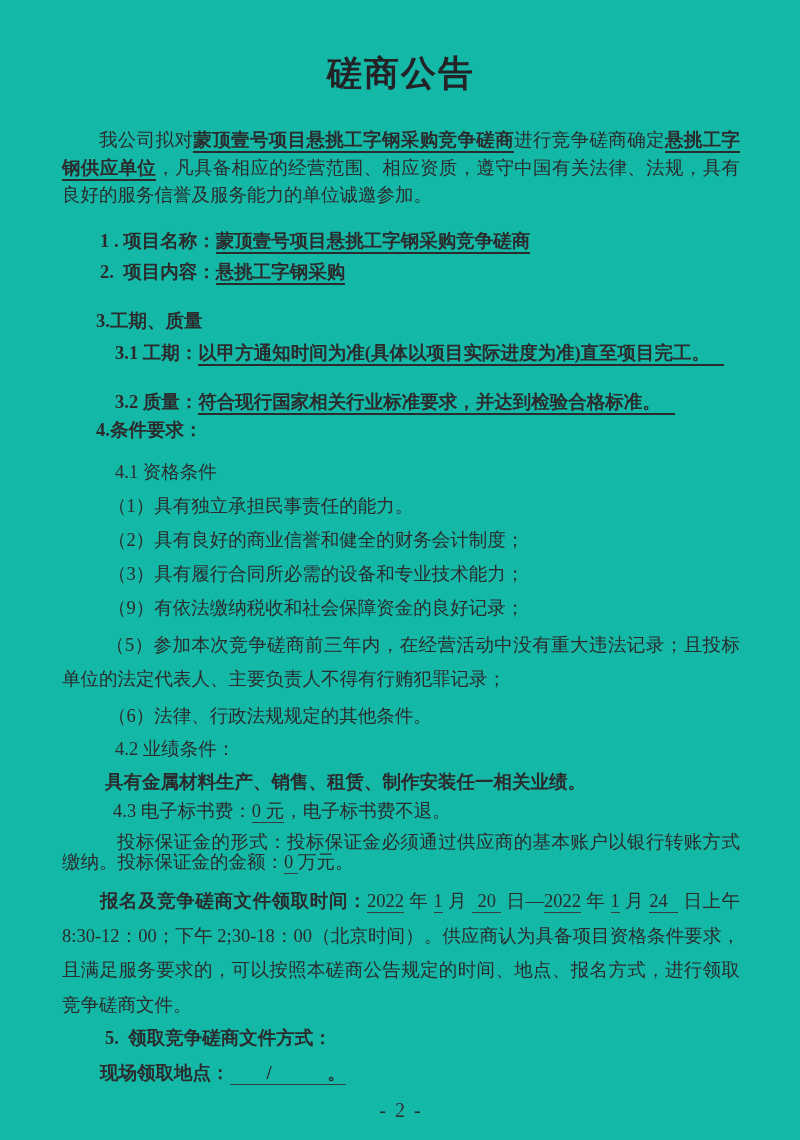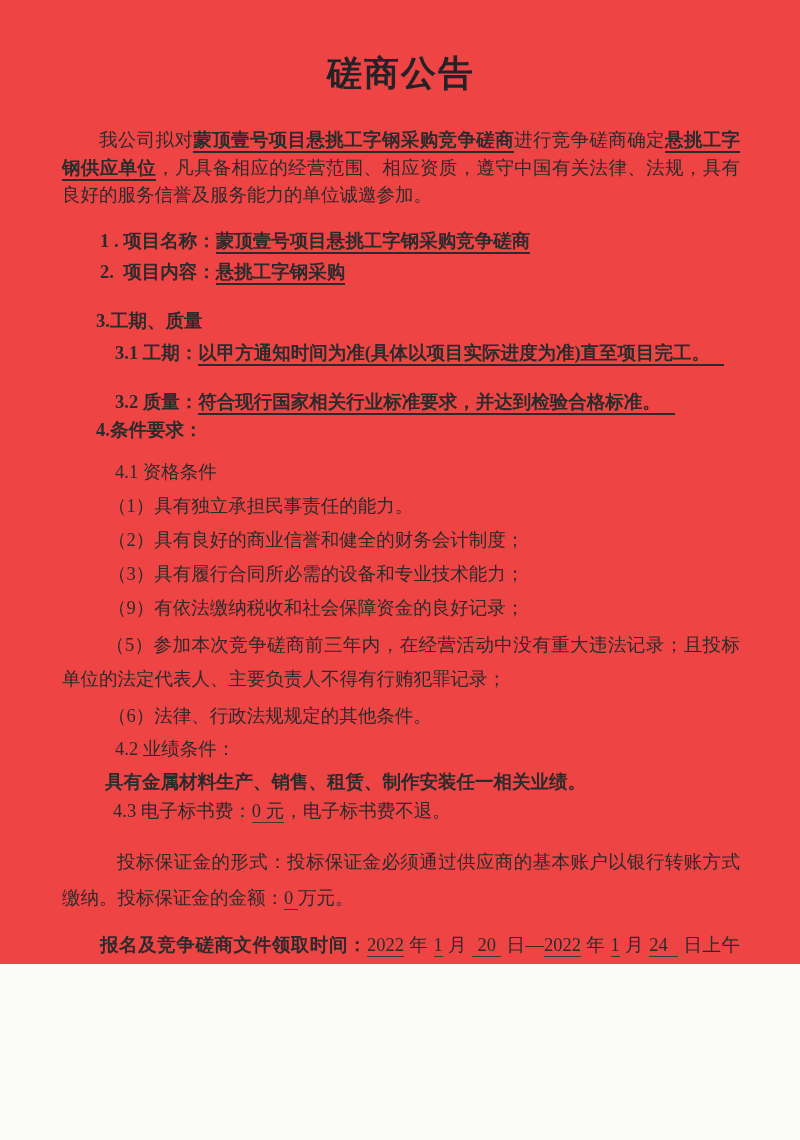--- a/index.html
+++ b/index.html
@@ -1,20 +1,20 @@
 <!DOCTYPE html>
 <html><head>
 <meta charset="utf-8">
 <style>
   html, body { margin: 0; padding: 0; background: #fbfbf9; }
   .page {
     position: relative;
     width: 800px;
-    height: 964px;
-    background: #ef4444;
+    height: 1140px;
+    background: #14b8a6;
     font-family: "Liberation Serif", "DejaVu Serif", serif;
     color: #2b2b2d;
     overflow: hidden;
   }
   .content { padding: 50px 60px 0 62px; }
   .doc-title {
     margin: 0;
     text-align: center;
     font-size: 35px;
     font-weight: bold;
@@ -36,21 +36,21 @@
   .item-3-1   { margin-top: 5px;  padding-left: 53px; }
   .item-3-2   { margin-top: 22px;  padding-left: 53px; }
   .item-4     { margin-top: 1px;  padding-left: 34px; }
   .item-4-1   { margin-top: 15px; padding-left: 53px; }
   .cond       { margin-top: 7px;  padding-left: 46px; line-height: 27px; }
   .cond-wrap  { margin-top: 7px;  padding-left: 0; text-indent: 44px; line-height: 33.5px; }
   .item-4-2   { margin-top: 6px;  padding-left: 53px; }
   .perf       { margin-top: 6px;  padding-left: 43px; }
   .item-4-3   { margin-top: 2px;  padding-left: 51px; }
   .item-4-4   { margin-top: 6px;  padding-left: 51px; }
-  .deposit    { margin-top: 19px;  text-indent: 55px; line-height: 36px; }
+  .deposit    { margin-top: 7px;  text-indent: 55px; line-height: 20px; }
   .schedule   { margin-top: 12px;    text-indent: 38px; line-height: 34.5px; }
   .item-5     { margin-top: 3px;  padding-left: 43px; }
   .pickup     { margin-top: 8px;  padding-left: 38px; }
   .page-num   { margin-top: 12px; text-align: center; font-size: 20px; letter-spacing: 2px; color: #2e2e30; }
 </style>
 </head>
 <body>
 
 <div class="page">
   <div class="content">

